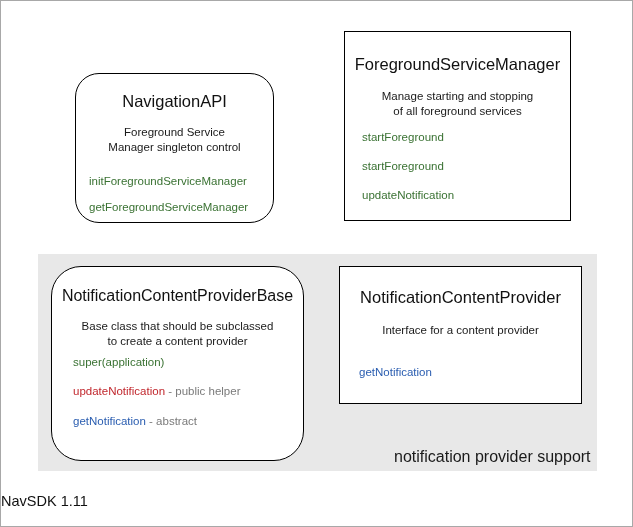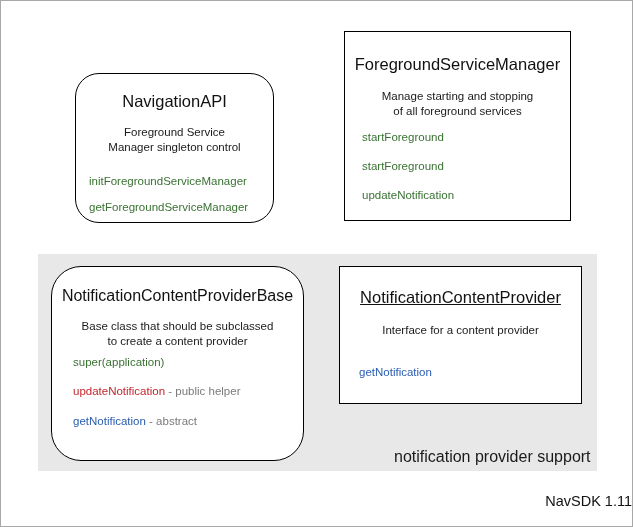--- a/index.html
+++ b/index.html
@@ -97,28 +97,28 @@
     left: 50px; top: 265px; width: 253px; height: 195px; border-radius: 30px;
   }
   #box-notification-content-provider-base .class-title { margin-top: 19px; font-size: 16px; }
   #box-notification-content-provider-base .class-desc  { margin-top: 14px; }
   #box-notification-content-provider-base .member-list { margin-top: 6px; padding-left: 21px; }
   #box-notification-content-provider-base .member { margin-bottom: 16px; }
 
   #box-notification-content-provider {
     left: 338px; top: 265px; width: 243px; height: 138px;
   }
-  #box-notification-content-provider .class-title { margin-top: 21px; text-decoration: underline; }
+  #box-notification-content-provider .class-title { margin-top: 21px; }
   #box-notification-content-provider .class-desc  { margin-top: 15px; }
   #box-notification-content-provider .member-list { margin-top: 28px; padding-left: 19px; }
 
   #sdk-version-label {
     position: absolute;
     left: 0; right: 0; top: 492px;
-    text-align: right;
+    text-align: left;
     font-size: 14.5px;
     color: #111111;
   }
 </style>
 </head>
 <body>
 
 <div id="diagram-frame">
 
   <div class="group-panel" id="panel-notification-support"></div>

